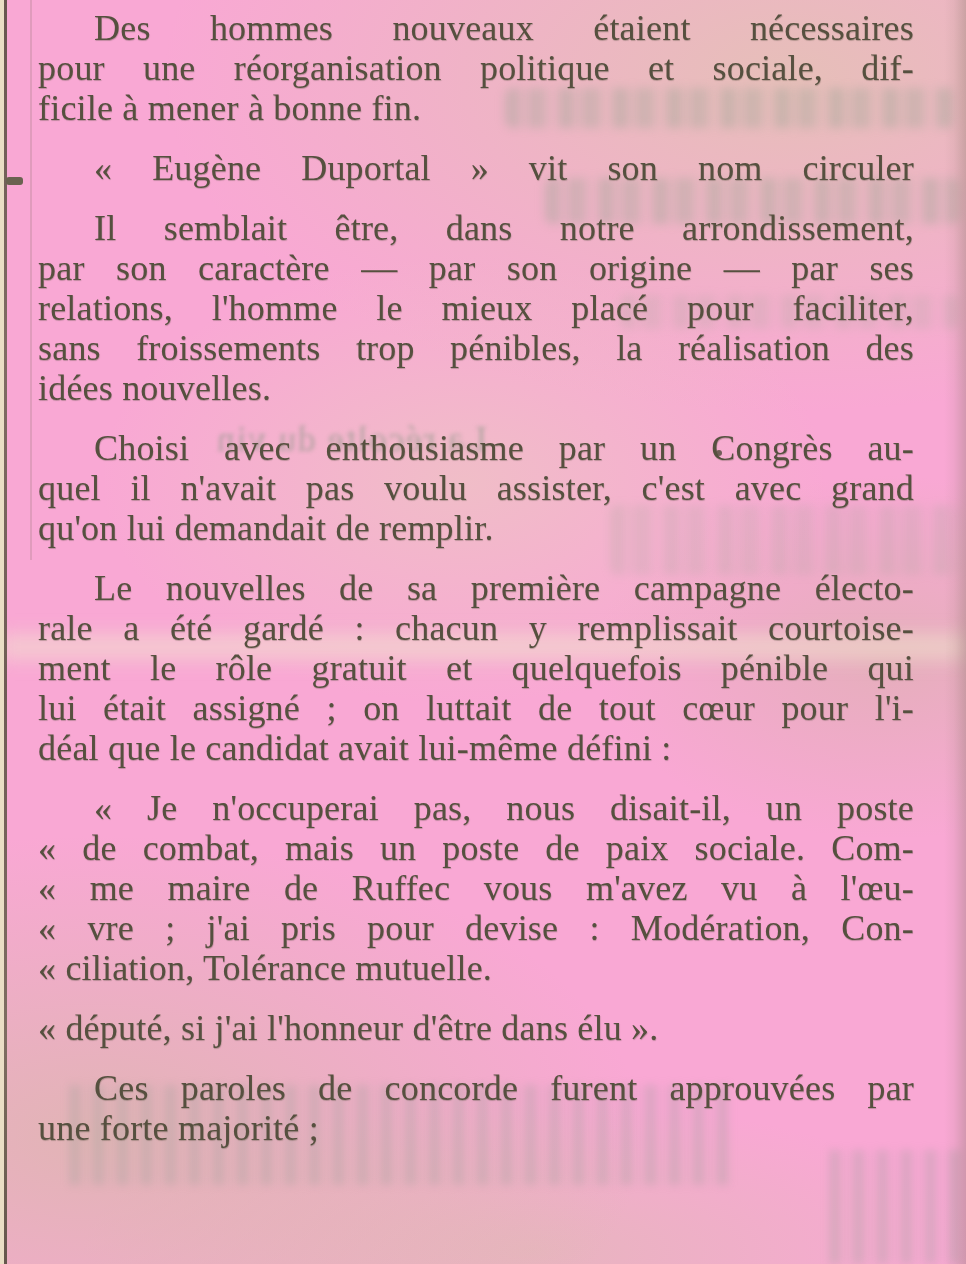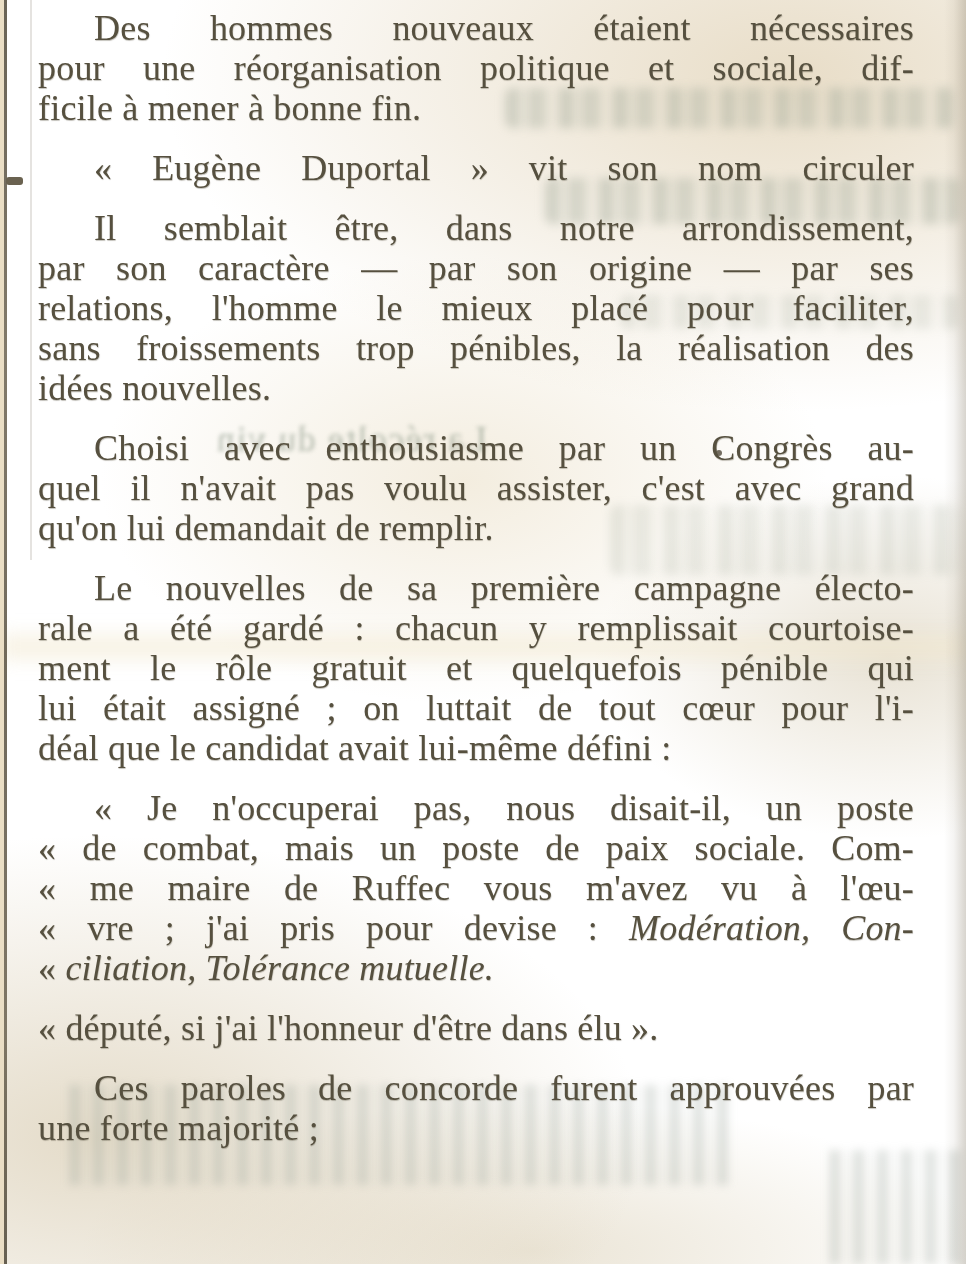--- a/index.html
+++ b/index.html
@@ -1,19 +1,19 @@
 <!DOCTYPE html>
 <html><head>
 <meta charset="utf-8">
 <style>
   html,body{margin:0;padding:0;background:#888;}
   .page{
     position:relative;
     width:966px;height:1264px;
-    background:#ffffff;
+    background:#f9a8d4;
     overflow:hidden;
     font-family:"Liberation Serif","DejaVu Serif",serif;
   }
   
   .page::before{
     content:"";position:absolute;inset:0;z-index:0;
     background:
       radial-gradient(900px 480px at 82% 6%, rgba(220,203,170,.65), transparent 70%),
       radial-gradient(760px 420px at 10% 90%, rgba(206,190,156,.55), transparent 72%),
       radial-gradient(520px 320px at 48% 38%, rgba(229,215,184,.45), transparent 70%),
@@ -61,21 +61,21 @@
     filter:blur(0.3px);
   }
   .para{margin:0 0 20px 0;}
   .line{
     display:block;
     font-size:36px;line-height:40px;letter-spacing:.2px;
     text-align:justify;text-align-last:justify;
   }
   .line.last{text-align-last:left;}
   .line.indent{text-indent:56px;}
-  .it{font-style:italic;}
+  .it{}
 </style>
 </head>
 <body>
 
 <div class="page">
 
   <div class="ghost blob" style="left:505px;top:88px;width:450px;height:40px;"></div>
   <div class="ghost blob" style="left:545px;top:178px;width:415px;height:46px;"></div>
   <div class="ghost blob soft" style="left:620px;top:295px;width:340px;height:34px;"></div>
   <div class="ghost mirror-text" style="left:215px;top:420px;">La récolte du vin</div>

